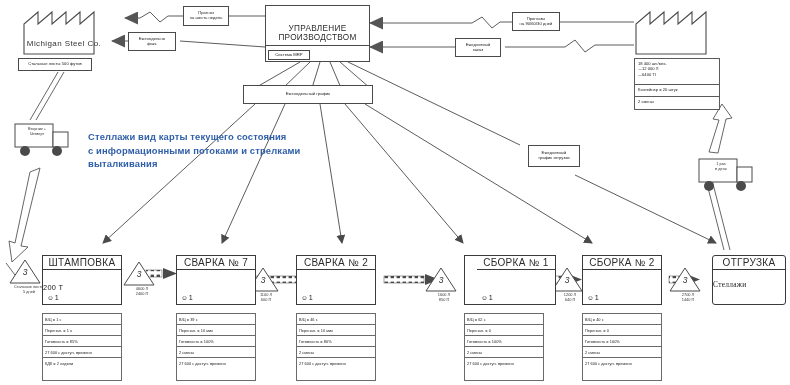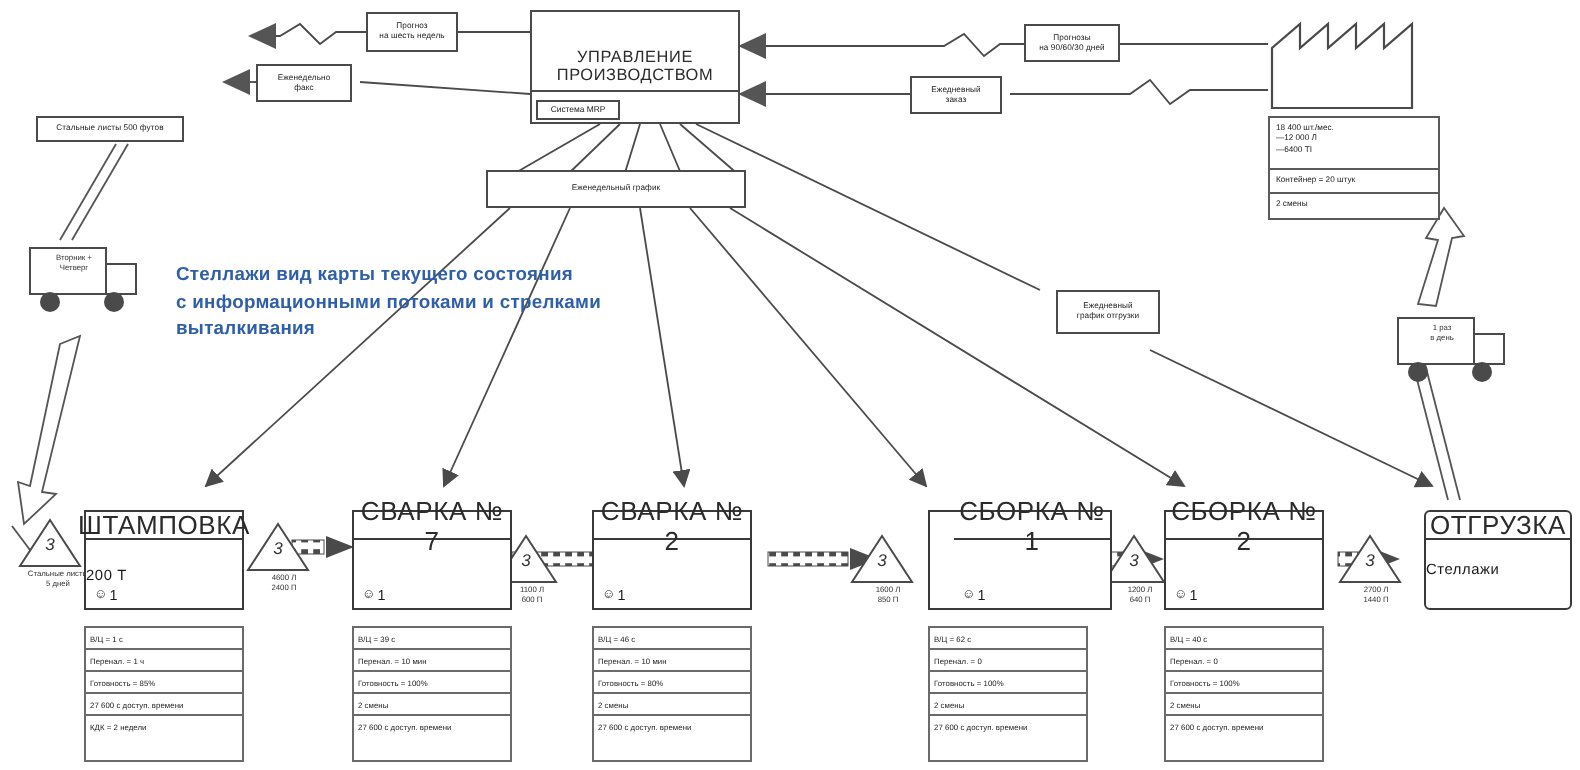--- a/index.html
+++ b/index.html
@@ -24,21 +24,21 @@
 
   
   .factory{position:absolute;}
   .factory .fname{position:absolute;left:0;right:0;bottom:14%;
       text-align:center;font-size:8px;letter-spacing:.4px;color:#333;
       line-height:1.25;}
 
   
   .proc{border:1px solid #3a3a3a;background:#fff;position:absolute;}
   .proc .phead{border-bottom:1px solid #3a3a3a;height:13px;display:flex;
-      align-items:center;justify-content:center;font-size:13px;
+      align-items:center;justify-content:center;font-size:10px;
       letter-spacing:.3px;color:#2b2b2b;text-align:center;}
   .proc .pbody{position:relative;height:calc(100% - 13px);}
   .proc .pmid{position:absolute;left:0;right:0;top:36%;
       font-size:7.4px;letter-spacing:.3px;}
   .proc .pops{position:absolute;left:4px;bottom:3px;font-size:6.6px;
       display:flex;align-items:center;gap:1px;}
   .proc .pops .op{font-size:7.2px;}
 
   
   .dtab{position:absolute;border:1px solid #6a6a6a;background:#fff;}
@@ -65,21 +65,21 @@
   .cpanel{position:absolute;border:1px solid #5a5a5a;background:#fff;}
   .cpanel .seg{border-bottom:1px solid #5a5a5a;font-size:4.1px;
       padding:1.5px 3px;box-sizing:border-box;line-height:1.45;}
   .cpanel .seg:last-child{border-bottom:none;}
 
   
   .note{position:absolute;color:#2f5fa8;font-size:9.4px;font-weight:bold;
       line-height:1.45;letter-spacing:.15px;}
 
   
-  .shipmid{font-size:7px;}
+  .shipmid{font-size:7px;font-family:Liberation Serif, serif;}
 </style>
 </head>
 <body>
 
 <div id="stage">
 
   <svg id="wires" viewBox="0 0 790 385">
     <defs>
       <marker id="solidArrow" markerWidth="9" markerHeight="9" refX="8" refY="4.5" orient="auto" markerUnits="userSpaceOnUse">
         <path d="M0,0 L9,4.5 L0,9 Z" fill="#4a4a4a"></path>
@@ -152,20 +152,26 @@
 
     <g fill="#4a4a4a">
       <path d="M163,268 L177,273.5 L163,279 Z"></path>
       <path d="M425,274 L439,279.5 L425,285 Z"></path>
       <path d="M568,274 L582,279.5 L568,285 Z"></path>
       <path d="M686,274 L700,279.5 L686,285 Z"></path>
       <path d="M316,274 L330,279.5 L316,285 Z"></path>
     </g>
   </svg>
 
+  <div class="factory" style="left:22px;top:8px;width:84px;height:48px;">
+    <svg width="84" height="48" viewBox="0 0 84 48">
+      <path d="M2,46 L2,16 L16,4 L16,16 L30,4 L30,16 L44,4 L44,16 L58,4 L58,16 L72,4 L72,46 Z" fill="#fff" stroke="#4a4a4a" stroke-width="1.1"></path>
+    </svg>
+    <div class="fname">Michigan Steel Co.</div>
+  </div>
 
   <div class="abs box infobox" style="left:18px;top:58px;width:74px;height:13px;">Стальные листы 500 футов</div>
 
   <div class="factory" style="left:634px;top:8px;width:84px;height:48px;">
     <svg width="84" height="48" viewBox="0 0 84 48">
       <path d="M2,46 L2,16 L16,4 L16,16 L30,4 L30,16 L44,4 L44,16 L58,4 L58,16 L72,4 L72,46 Z" fill="#fff" stroke="#4a4a4a" stroke-width="1.1"></path>
     </svg>
   </div>
 
   <div class="cpanel" style="left:634px;top:58px;width:84px;height:50px;">

